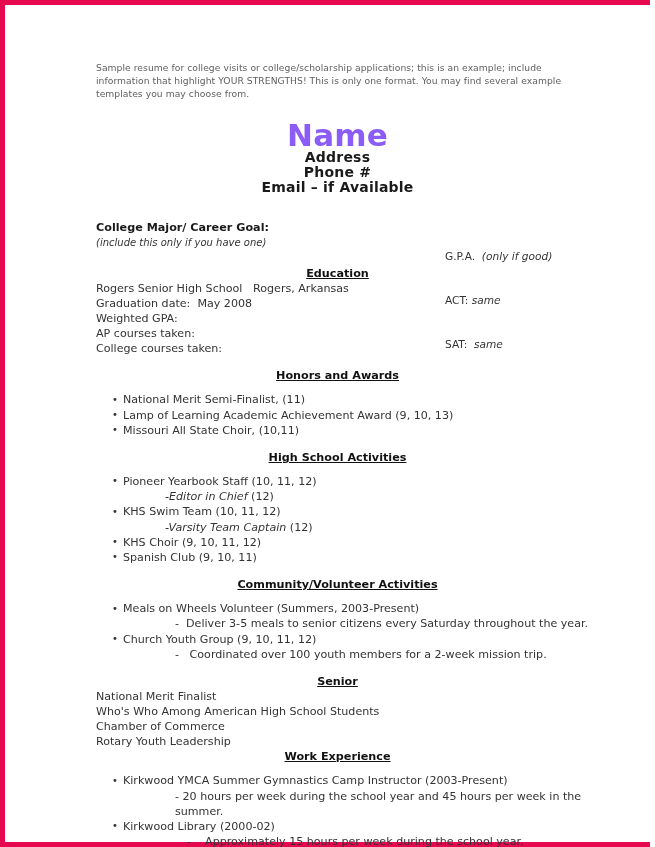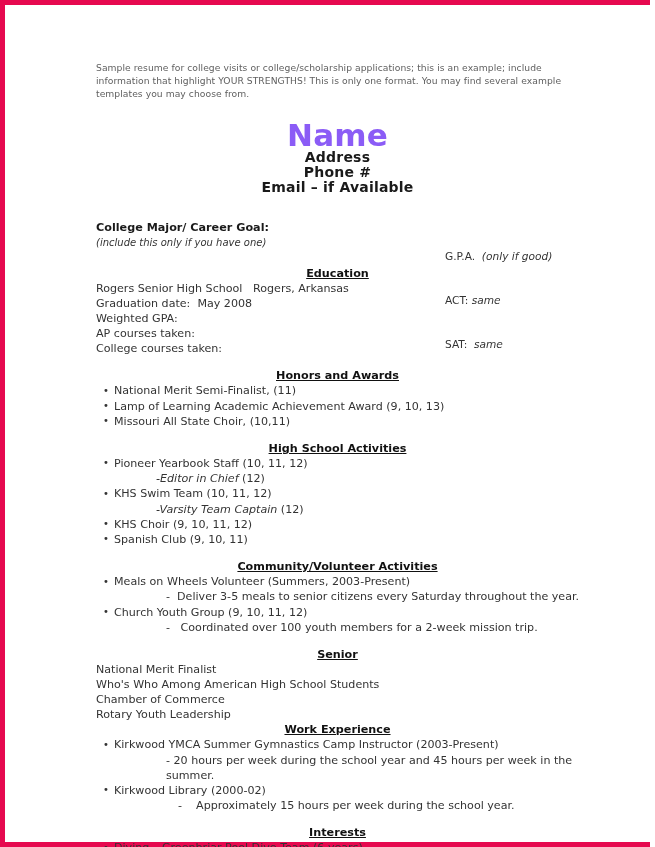--- a/index.html
+++ b/index.html
@@ -128,21 +128,21 @@
   .plain {
     font-size: 11.1px;
     color: #333333;
     line-height: 15.1px;
     white-space: pre;
   }
 
   
   ul.bl {
     list-style: none;
-    margin: 0;
+    margin: 9px;
     padding: 0;
   }
   ul.bl > li {
     position: relative;
     padding-left: 18px;
     font-size: 11.1px;
     color: #333333;
     line-height: 15.2px;
   }
   ul.bl > li.bullet::before {

